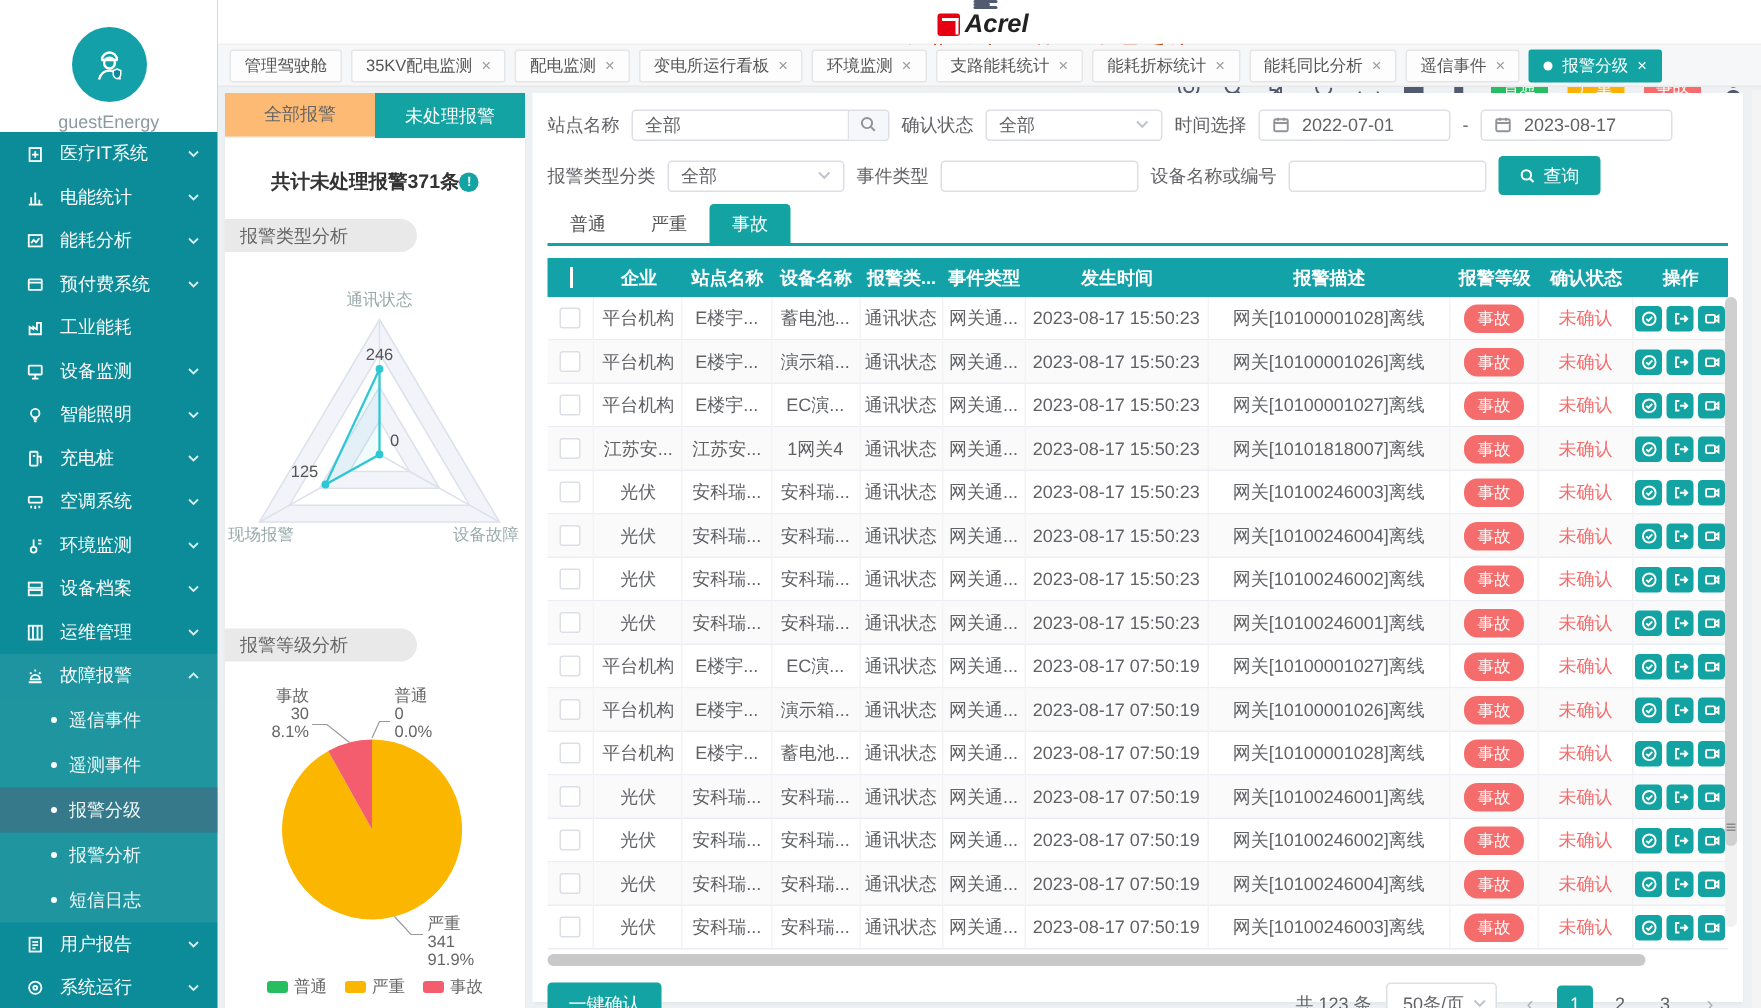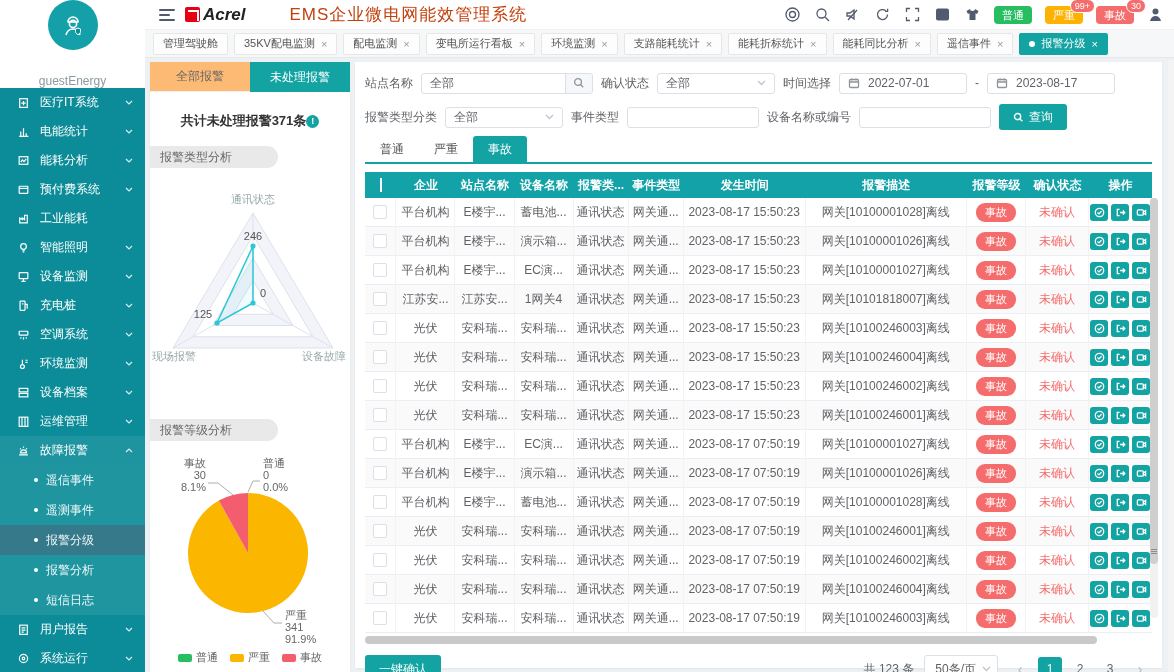--- a/index.html
+++ b/index.html
@@ -1,37 +1,37 @@
 <!DOCTYPE html>
 <html><head>
 <meta charset="utf-8">
 <style>
   html,body{margin:0;padding:0;}
   body{width:1174px;height:672px;overflow:hidden;background:#eef1f4;
        font-family:"Liberation Sans","DejaVu Sans",sans-serif;font-size:12px;color:#606266;position:relative;}
   svg{display:block}
   
   .sidebar{position:absolute;left:0;top:0;bottom:0;width:145px;background:#0C8C98;z-index:5;}
-  .side-top{background:#ffffff;height:88px;display:flex;flex-direction:column;align-items:center;justify-content:space-between;}
+  .side-top{background:#ffffff;height:88px;display:flex;flex-direction:column;align-items:center;justify-content:flex-end;}
   .avatar{width:50px;height:50px;border-radius:50%;background:#14A0A8;display:flex;align-items:center;justify-content:center;}
   .username{margin-top:6px;color:#8B9AA0;font-size:12px;}
   .nav{overflow:hidden;}
   .nav-item{height:29px;display:flex;align-items:center;padding:0 12px 0 17px;color:#fff;cursor:pointer;}
   .nav-item.expanded{background:rgba(255,255,255,0.07);}
   .nav-ic{width:14px;height:14px;margin-right:9px;flex:none;}
   .nav-ic svg{width:13px;height:13px;stroke:#fff;fill:none;stroke-width:1.1;}
   .nav-lb{flex:1;font-size:12px;white-space:nowrap;}
   .nav-ch svg{width:8px;height:5px;stroke:#d8eef0;fill:none;stroke-width:1.2;}
   .nav-ch.up svg{transform:rotate(180deg);}
   .nav-sub{background:rgba(255,255,255,0.08);}
   .nav-subitem{height:30px;display:flex;align-items:center;padding-left:34px;color:#eef7f8;cursor:pointer;font-size:12px;}
   .nav-subitem .dot{width:4px;height:4px;border-radius:50%;background:#fff;margin-right:8px;}
   .nav-subitem.active{background:#35798A;}
   
-  .header{position:absolute;left:145px;top:0;right:0;height:30px;background:#fff;display:flex;align-items:center;padding:0 10px;box-sizing:border-box;border-bottom:1px solid #f0f0f0;}
+  .header{position:absolute;left:145px;top:0;right:0;height:30px;background:#fff;display:flex;align-items:center;padding:0 10px;box-sizing:border-box;border-bottom:1px solid #f0f0f0;flex-direction:column;}
   .hamburger{width:16px;height:12px;margin:0 10px 0 4px;cursor:pointer;display:flex;flex-direction:column;justify-content:space-between;}
   .hamburger i{display:block;height:2px;background:#515a6e;border-radius:1px;}
   .hamburger i:nth-child(2){width:70%;}
   .brand{display:flex;align-items:center;margin-right:8px;cursor:default;}
   .brand-mark{width:15px;height:15px;background:#E60012;border-radius:2px;margin-right:3px;position:relative;}
   .brand-mark::after{content:"";position:absolute;left:3px;top:3px;width:9px;height:9px;border:2px solid #fff;border-left:none;border-bottom:none;}
   .brand-name{font-size:17px;font-weight:bold;font-style:italic;color:#222;}
   .app-title{font-size:17px;color:#c2410c;letter-spacing:1px;padding-left:36px;}
   .h-right{margin-left:auto;display:flex;align-items:center;gap:13px;}
   .h-ic{width:17px;height:17px;cursor:pointer;}
@@ -185,39 +185,39 @@
           <svg viewBox="0 0 12 12">
             <path d="M2.5 10V5.5l2.3 1.4V5.5L7 7V3h2.5v7z"></path>
           </svg>
         </span>
        <span class="nav-lb">工业能耗</span>
 
      </div>
       <div class="nav-item ">
        <span class="nav-ic">
           <svg viewBox="0 0 12 12">
+            <rect x="2" y="2.5" width="8" height="5.5" rx="0.5"></rect>
+            <path d="M6 8v2M4 10.5h4"></path>
+          </svg>
+        </span>
+       <span class="nav-lb">设备监测</span>
+       <span class="nav-ch ">
+          <svg viewBox="0 0 8 5">
+            <polyline points="1,1 4,4 7,1"></polyline>
+          </svg>
+        </span>
+     </div>
+      <div class="nav-item ">
+       <span class="nav-ic">
+          <svg viewBox="0 0 12 12">
             <circle cx="6" cy="5" r="2.6"></circle>
             <path d="M4.8 8.5h2.4M5.2 10h1.6"></path>
           </svg>
         </span>
        <span class="nav-lb">智能照明</span>
-       <span class="nav-ch ">
-          <svg viewBox="0 0 8 5">
-            <polyline points="1,1 4,4 7,1"></polyline>
-          </svg>
-        </span>
-     </div>
-      <div class="nav-item ">
-       <span class="nav-ic">
-          <svg viewBox="0 0 12 12">
-            <rect x="2" y="2.5" width="8" height="5.5" rx="0.5"></rect>
-            <path d="M6 8v2M4 10.5h4"></path>
-          </svg>
-        </span>
-       <span class="nav-lb">设备监测</span>
        <span class="nav-ch ">
           <svg viewBox="0 0 8 5">
             <polyline points="1,1 4,4 7,1"></polyline>
           </svg>
         </span>
      </div>
       <div class="nav-item ">
        <span class="nav-ic">
           <svg viewBox="0 0 12 12">
             <rect x="2.8" y="2" width="4.6" height="8.5" rx="0.5"></rect>

